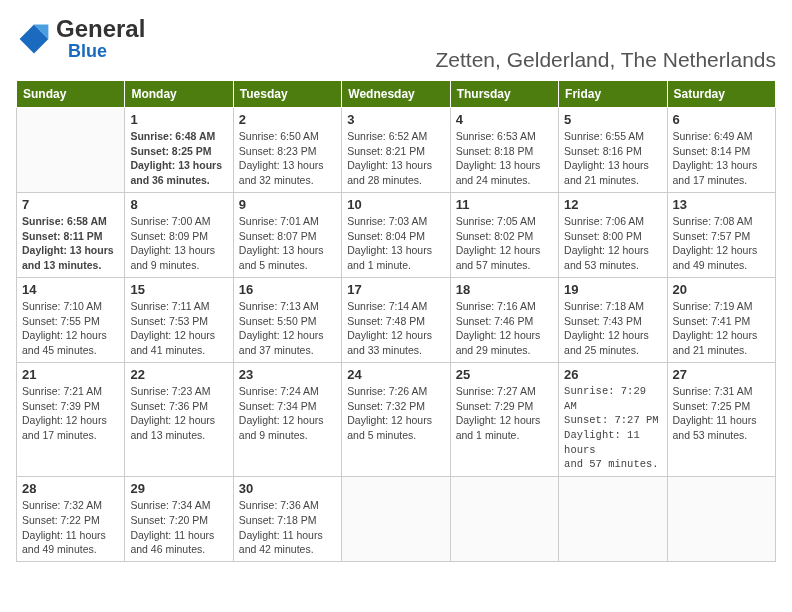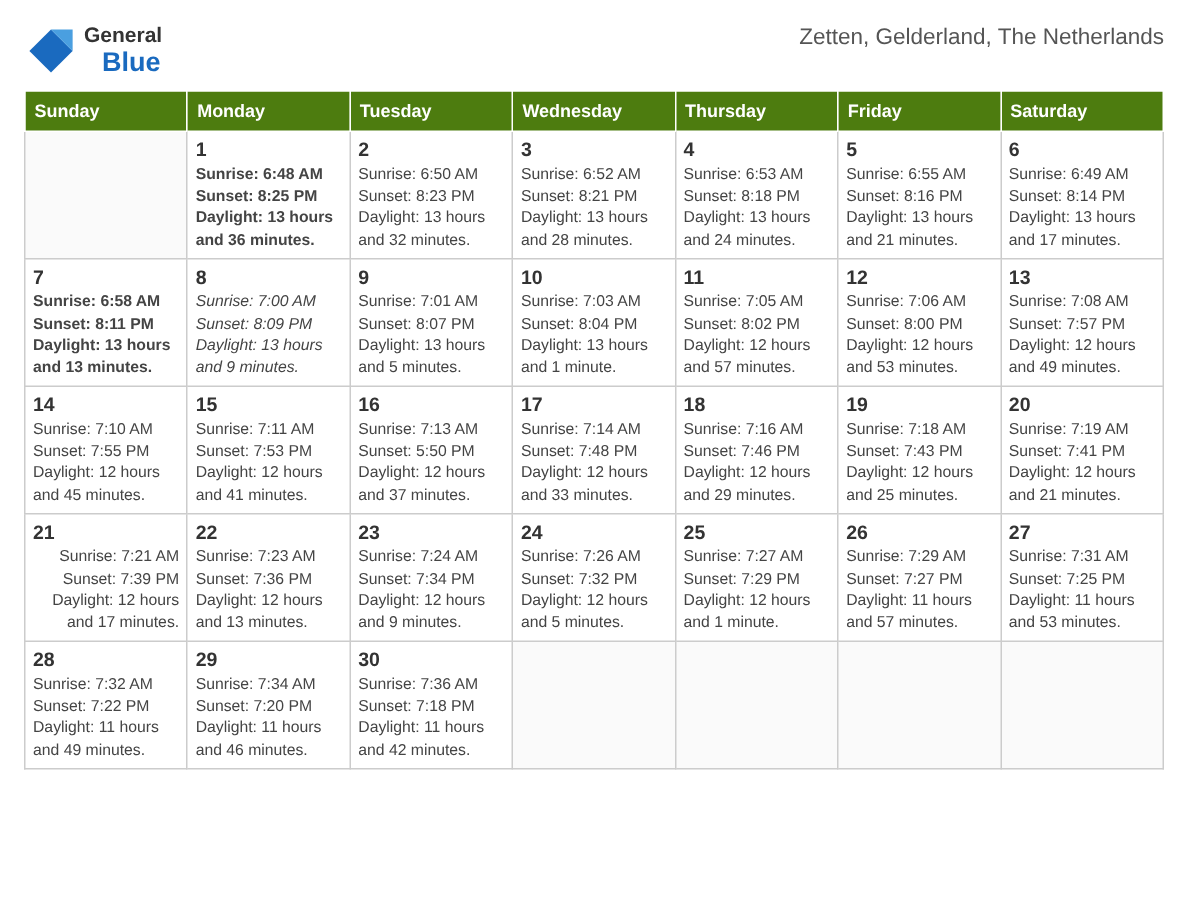--- a/index.html
+++ b/index.html
@@ -20,21 +20,21 @@
       display: flex;
       align-items: center;
       gap: 4px;
     }
     .logo-text {
       display: flex;
       flex-direction: column;
       line-height: 1.1;
     }
     .logo-general {
-      font-size: 14px;
+      font-size: 24px;
       font-weight: bold;
       color: #333;
     }
     .logo-blue {
       font-size: 18px;
       font-weight: bold;
       color: #1a6abf;
       margin-left: 12px;
     }
     .logo-icon {
@@ -43,22 +43,23 @@
     }
     .title-area {
       text-align: right;
     }
     .month-title {
       font-size: 38px;
       font-weight: normal;
       color: #333;
     }
     .subtitle {
-      font-size: 15px;
+      font-size: 21px;
       color: #555;
+      margin-top: 32px;
     }
     .calendar {
       width: 100%;
       border-collapse: collapse;
       font-size: 11px;
     }
     .calendar th {
       background-color: #4d7c0f;
       color: #fff;
       text-align: left;
@@ -173,21 +174,21 @@
       <tr class="week-row">
         <td>
           <span class="day-number">7</span>
           <div class="day-info" style="white-space: pre-line; font-weight: bold;">Sunrise: 6:58 AM
 Sunset: 8:11 PM
 Daylight: 13 hours
 and 13 minutes.</div>
         </td>
         <td>
           <span class="day-number">8</span>
-          <div class="day-info" style="white-space: pre-line; font-style: italic;">Sunrise: 7:00 AM
+          <div class="day-info" style="white-space: pre-line;">Sunrise: 7:00 AM
 Sunset: 8:09 PM
 Daylight: 13 hours
 and 9 minutes.</div>
         </td>
         <td>
           <span class="day-number">9</span>
           <div class="day-info" style="white-space: pre-line;">Sunrise: 7:01 AM
 Sunset: 8:07 PM
 Daylight: 13 hours
 and 5 minutes.</div>
@@ -268,21 +269,21 @@
           <span class="day-number">20</span>
           <div class="day-info" style="white-space: pre-line;">Sunrise: 7:19 AM
 Sunset: 7:41 PM
 Daylight: 12 hours
 and 21 minutes.</div>
         </td>
       </tr>
       <tr class="week-row">
         <td>
           <span class="day-number">21</span>
-          <div class="day-info" style="white-space: pre-line; text-align: right;">Sunrise: 7:21 AM
+          <div class="day-info" style="white-space: pre-line;">Sunrise: 7:21 AM
 Sunset: 7:39 PM
 Daylight: 12 hours
 and 17 minutes.</div>
         </td>
         <td>
           <span class="day-number">22</span>
           <div class="day-info" style="white-space: pre-line;">Sunrise: 7:23 AM
 Sunset: 7:36 PM
 Daylight: 12 hours
 and 13 minutes.</div>
@@ -303,21 +304,21 @@
         </td>
         <td>
           <span class="day-number">25</span>
           <div class="day-info" style="white-space: pre-line;">Sunrise: 7:27 AM
 Sunset: 7:29 PM
 Daylight: 12 hours
 and 1 minute.</div>
         </td>
         <td>
           <span class="day-number">26</span>
-          <div class="day-info" style="white-space: pre-line;">Sunrise: 7:29 AM
+          <div class="day-info" style="white-space: pre-line; font-family: Liberation Mono, monospace;">Sunrise: 7:29 AM
 Sunset: 7:27 PM
 Daylight: 11 hours
 and 57 minutes.</div>
         </td>
         <td>
           <span class="day-number">27</span>
           <div class="day-info" style="white-space: pre-line;">Sunrise: 7:31 AM
 Sunset: 7:25 PM
 Daylight: 11 hours
 and 53 minutes.</div>

